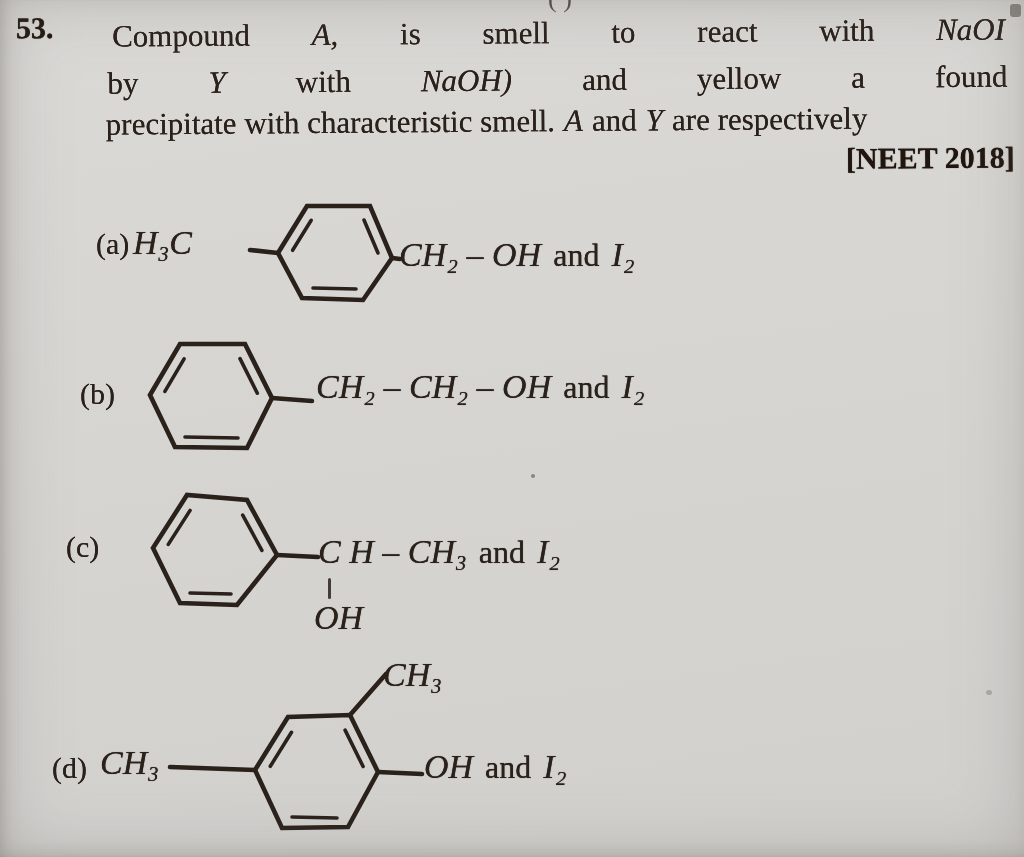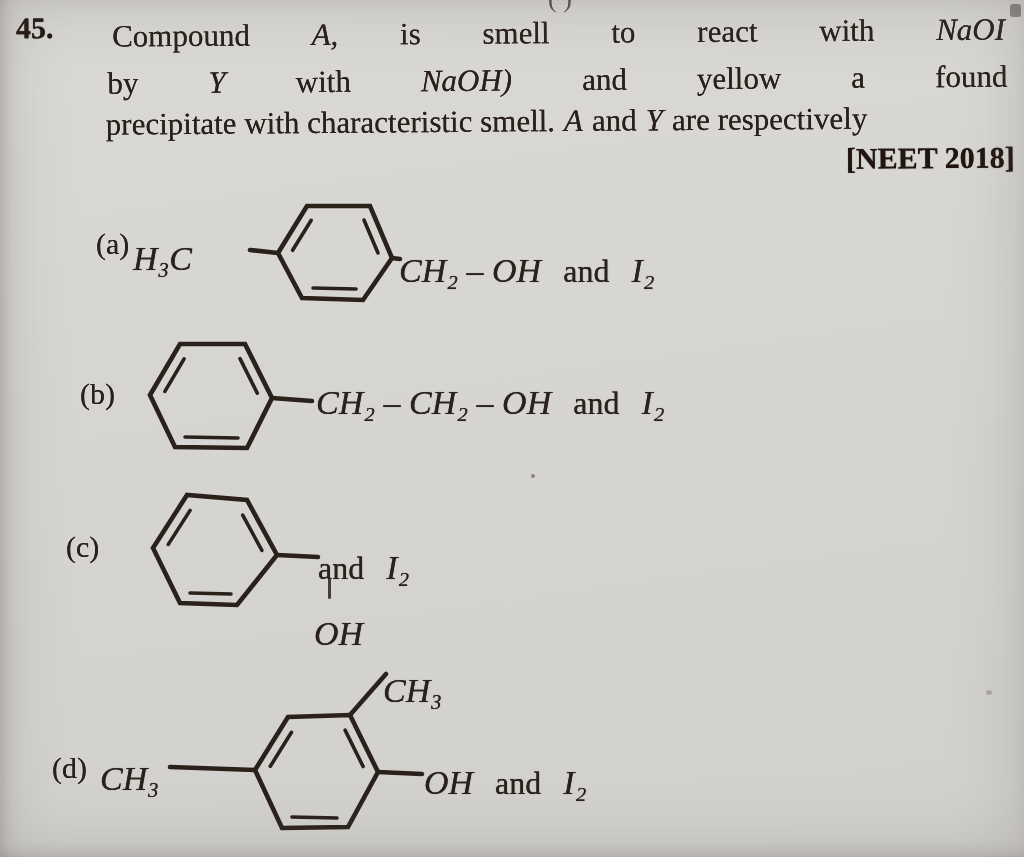--- a/index.html
+++ b/index.html
@@ -17,41 +17,41 @@
   }
   .abs{ position:absolute; }
   .qblock{ position:absolute; inset:0; transform:rotate(-0.45deg); transform-origin:60px 30px; }
   .qtext{ font-size:31px; color:var(--ink); text-shadow:0 0 .6px currentColor; white-space:nowrap; }
   .jline{ display:flex; justify-content:space-between; }
   .gline{ display:flex; gap:9px; }
   .it{ font-style:italic; }
   .qnum{ font-size:30px; font-weight:bold; color:var(--ink_bold); text-shadow:0 0 .7px currentColor; }
   .tag{ font-size:30px; font-weight:bold; color:var(--ink_bold); text-shadow:0 0 .8px currentColor; }
   .optlabel{ font-size:30px; color:var(--ink); text-shadow:0 0 .5px currentColor; }
-  .formula{ font-size:34px; font-style:italic; color:var(--ink); text-shadow:0 0 .7px currentColor; white-space:nowrap;margin-top:16px; }
-  .chainrow{ display:flex; gap:22px; align-items:baseline; }
+  .formula{ font-size:34px; font-style:italic; color:var(--ink); text-shadow:0 0 .7px currentColor; white-space:nowrap; }
+  .chainrow{ display:flex; gap:12px; align-items:baseline; }
   .chainrow .and{ font-style:normal; font-size:32px; }
   svg.ring{ overflow:visible; }
   svg.ring .e{ stroke:var(--ink); stroke-width:4.6; stroke-linecap:round; fill:none; }
   svg.ring .d{ stroke:var(--ink); stroke-width:3.6; stroke-linecap:round; fill:none; }
   .vbar{ width:3px; height:21px; background:var(--ink); border-radius:2px; opacity:.85; }
   .frag{ font-size:26px; color:var(--ink); opacity:.75; }
   .speck{ position:absolute; background:rgba(60,52,46,.5); border-radius:50%; }
 </style>
 </head>
 <body>
 
 <div class="abs frag" style="left:548px; top:-16px;">( )</div>
 <div class="abs frag" style="left:714px; top:-18px;">—</div>
 <div class="speck" style="left:1010px; top:4px; width:11px; height:13px; border-radius:3px;"></div>
 <div class="speck" style="left:531px; top:474px; width:4px; height:4px;"></div>
 <div class="speck" style="left:986px; top:690px; width:6px; height:5px; opacity:.5;"></div>
 
 <div class="qblock">
-  <div class="abs qnum" style="left:16px; top:11px;">45.</div>
+  <div class="abs qnum" style="left:16px; top:11px;">53.</div>
 
   <div class="abs qtext jline" style="left:112px; top:19px; width:893px;">
     <span>Compound</span>
     <span class="it">A,</span>
     <span>is</span>
     <span>smell</span>
     <span>to</span>
     <span>react</span>
     <span>with</span>
     <span class="it">NaOI</span>
@@ -111,20 +111,21 @@
 
 <div class="abs optlabel" style="left:66px; top:530px;">(c)</div>
 <svg class="abs ring" style="left:143px; top:487px;" width="176" height="126" viewBox="0 0 176 126">
   <polygon class="e" points="10,61 44,8 104,13 134,68 94,118 37,116"></polygon>
   <line class="d" x1="25.3" y1="57.4" x2="47.1" y2="23.4"></line>
   <line class="d" x1="99.7" y1="28.2" x2="118.9" y2="63.4"></line>
   <line class="d" x1="47" y1="106" x2="88" y2="107"></line>
   <line class="e" x1="134" y1="68" x2="175" y2="70"></line>
 </svg>
 <div class="abs formula chainrow" style="left:318px; top:533px;">
+  <span>C H – CH₃</span>
   <span class="and">and</span>
   <span>I₂</span>
 </div>
 <div class="abs vbar" style="left:328px; top:578px;"></div>
 <div class="abs formula" style="left:314px; top:599px;">OH</div>
 
 <div class="abs optlabel" style="left:52px; top:751px;">(d)</div>
 <div class="abs formula" style="left:100px; top:744px;">CH₃</div>
 <svg class="abs ring" style="left:165px; top:653px;" width="260" height="190" viewBox="0 0 260 190">
   <polygon class="e" points="90,117 123,64 185,62 213,119 183,174 117,175"></polygon>

